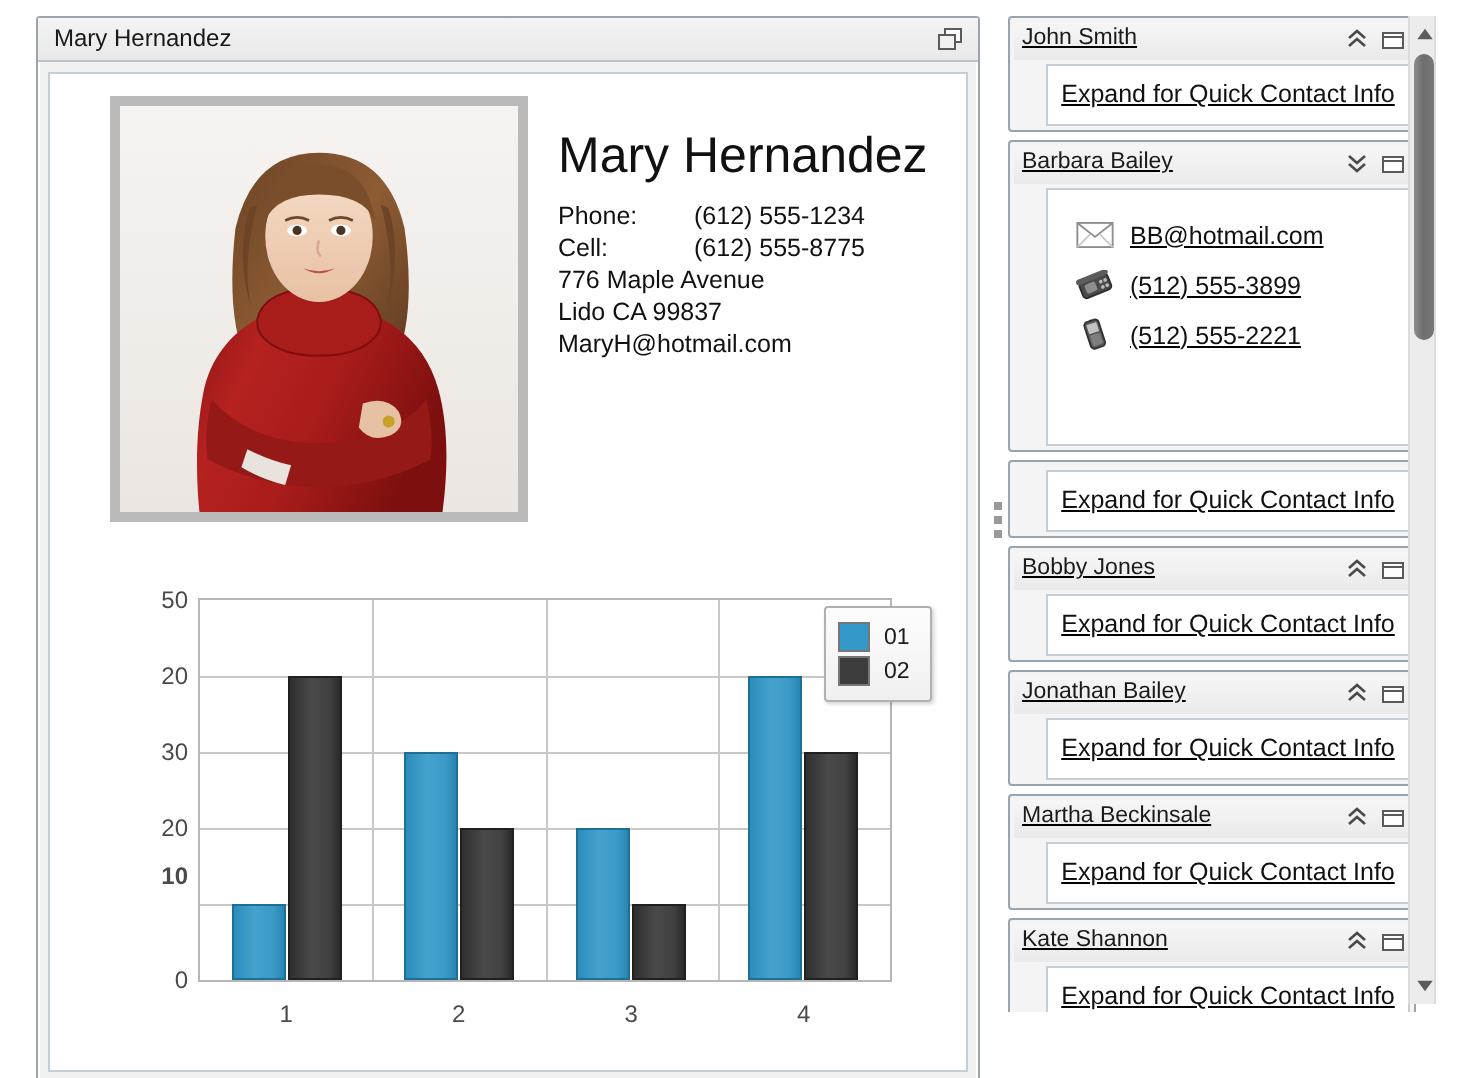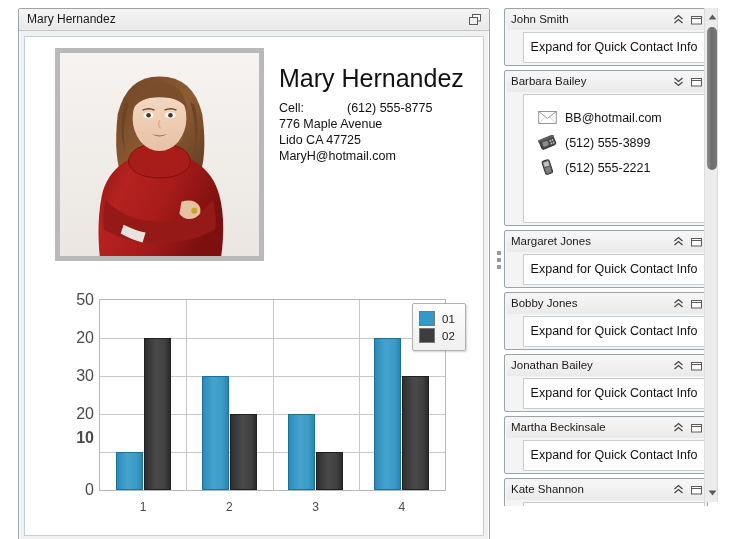--- a/index.html
+++ b/index.html
@@ -84,21 +84,21 @@
   .grid-h {
     position: absolute; left: 0; width: 100%;
     height: 1px; background: #c8c8c8;
   }
   .grid-v {
     position: absolute; top: 0; height: 100%;
     width: 1px; background: #c8c8c8;
   }
   .ytick {
     position: absolute; right: 100%; margin-right: 6px;
-    font-size: 16px; color: #4a4a4a;
+    font-size: 12px; color: #4a4a4a;
     transform: translateY(-50%); white-space: nowrap;
   }
   .xtick {
     position: absolute; top: 100%; margin-top: 10px;
     font-size: 12px; color: #4a4a4a;
     transform: translateX(-50%); white-space: nowrap;
   }
   .bar {
     position: absolute; bottom: 0;
   }
@@ -145,20 +145,21 @@
     width: 204px; height: 498px;
     overflow: hidden;
   }
   .acc-item {
     position: relative;
     margin: 0 0 4px 0;
     background: #f4f4f4;
     border: 1px solid #9aa4ad;
     border-radius: 2px;
     padding: 2px;
+    text-decoration: underline;
   }
   .acc-header {
     position: relative;
     height: 19px;
     background: linear-gradient(to bottom,#f6f6f6 0%,#eaeaea 100%);
     font-size: 11.5px; color: #1a1a1a;
     padding: 2px 2px 0 4px;
     white-space: nowrap; overflow: hidden;
   }
   .acc-tools {
@@ -285,24 +286,27 @@
             <path d="M64 173 q12 6 22 8 l-3 10 q-12 -3 -22 -9z" fill="#e9e3de"></path>
 
             <circle cx="135" cy="159" r="3" fill="#c9a227"></circle>
           </svg>
         </div>
       </div>
 
       <div class="contact">
         <div class="contact-name">Mary Hernandez</div>
         <div class="contact-row">
+          <span class="lbl">Phone:</span><span>(612) 555-1234</span>
+        </div>
+        <div class="contact-row">
           <span class="lbl">Cell:</span><span>(612) 555-8775</span>
         </div>
         <div class="contact-row">776 Maple Avenue</div>
-        <div class="contact-row">Lido  CA  47725</div>
+        <div class="contact-row">Lido  CA  99837</div>
         <div class="contact-row">MaryH@hotmail.com</div>
       </div>
 
       <div class="chart-wrap">
         <div class="chart-plot" id="plot">
             <div class="ytick" style="top: 190px;">0</div>
             <div class="grid-h" style="top: 152px;"></div>
             <div class="ytick" style="top: 138px; font-weight: bold;">10</div>
             <div class="grid-h" style="top: 114px;"></div>
             <div class="ytick" style="top: 114px;">20</div>
@@ -416,30 +420,20 @@
                     </g>
                   </svg>
                 </span>
                 <span>(512) 555-2221</span>
               </div>
               <div style="height: 32px;"></div>
             </div>
           </div>
         </div>
         <div class="acc-item">
-          <div class="acc-header"><span>Margaret Jones</span><span class="acc-tools">
-              <span><svg viewBox="0 0 11 11" width="11" height="11">
-                  <polyline points="1.5,5 5.5,1.5 9.5,5" fill="none" stroke="#4a4a4a" stroke-width="1.3"></polyline>
-                  <polyline points="1.5,9 5.5,5.5 9.5,9" fill="none" stroke="#4a4a4a" stroke-width="1.3"></polyline>
-                </svg></span>
-              <span><svg viewBox="0 0 11 10" width="11" height="10">
-                  <rect x="0.5" y="1.5" width="10" height="7.5" fill="#fdfdfd" stroke="#5a5a5a"></rect>
-                  <line x1="0.5" y1="3.5" x2="10.5" y2="3.5" stroke="#5a5a5a"></line>
-                </svg></span>
-            </span></div>
           <div class="acc-body">
             <div class="acc-collapsed-btn">Expand for Quick Contact Info</div>
           </div>
         </div>
         <div class="acc-item">
           <div class="acc-header"><span>Bobby Jones</span><span class="acc-tools">
               <span><svg viewBox="0 0 11 11" width="11" height="11">
                   <polyline points="1.5,5 5.5,1.5 9.5,5" fill="none" stroke="#4a4a4a" stroke-width="1.3"></polyline>
                   <polyline points="1.5,9 5.5,5.5 9.5,9" fill="none" stroke="#4a4a4a" stroke-width="1.3"></polyline>
                 </svg></span>

